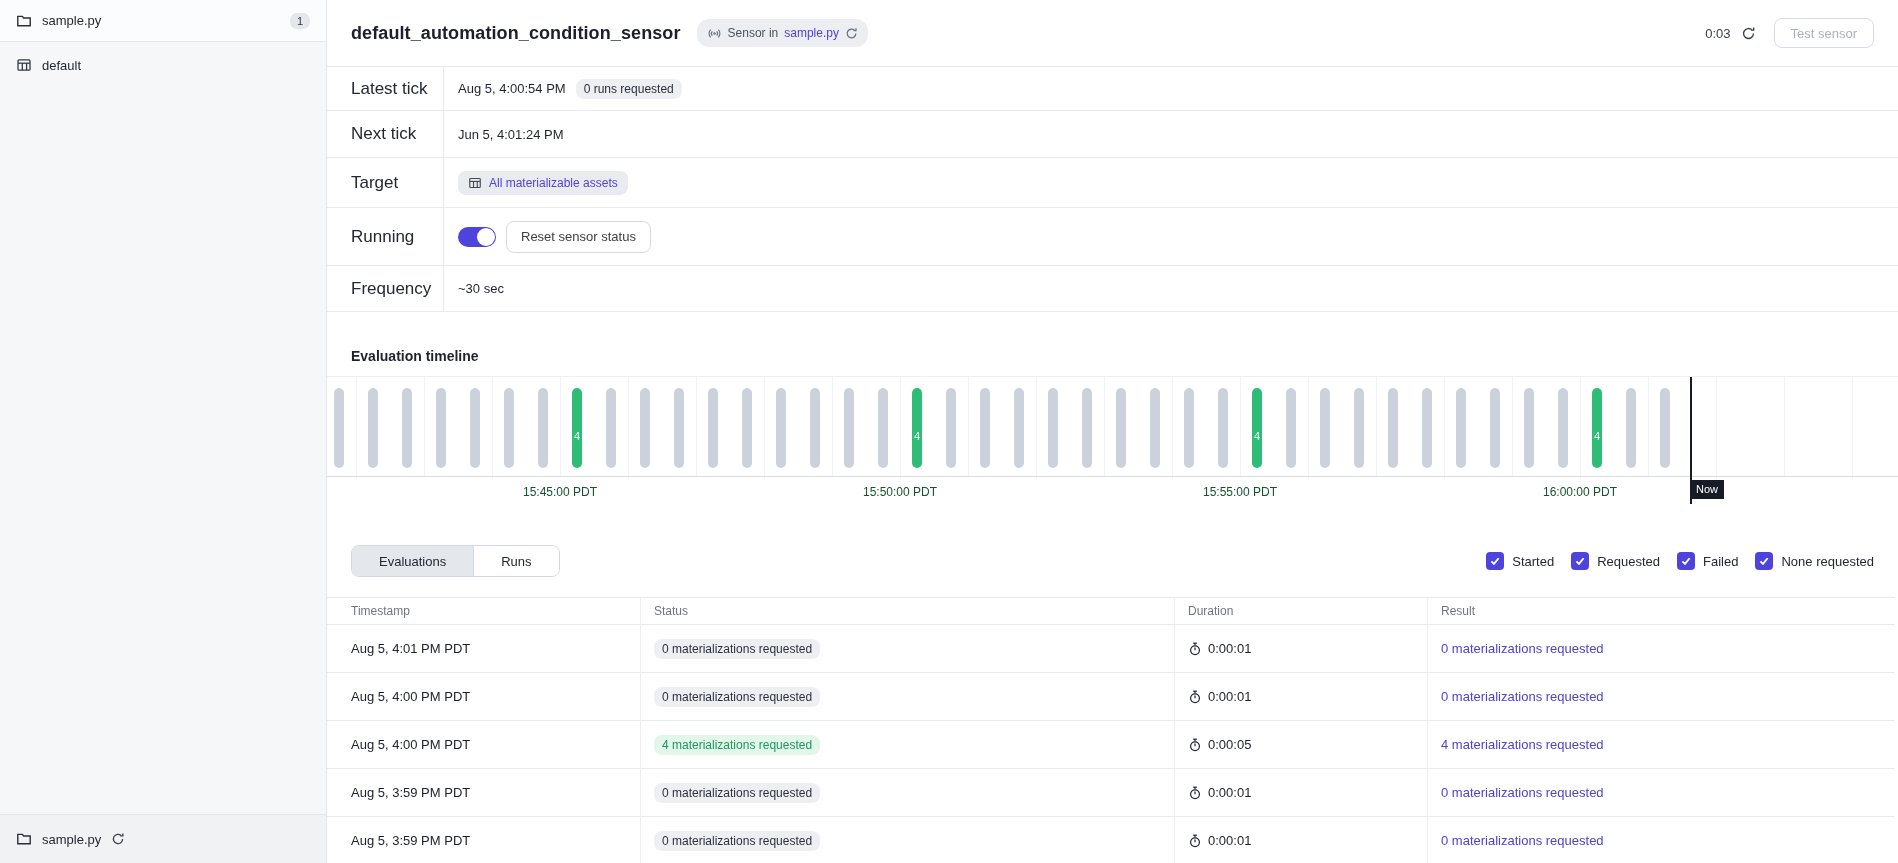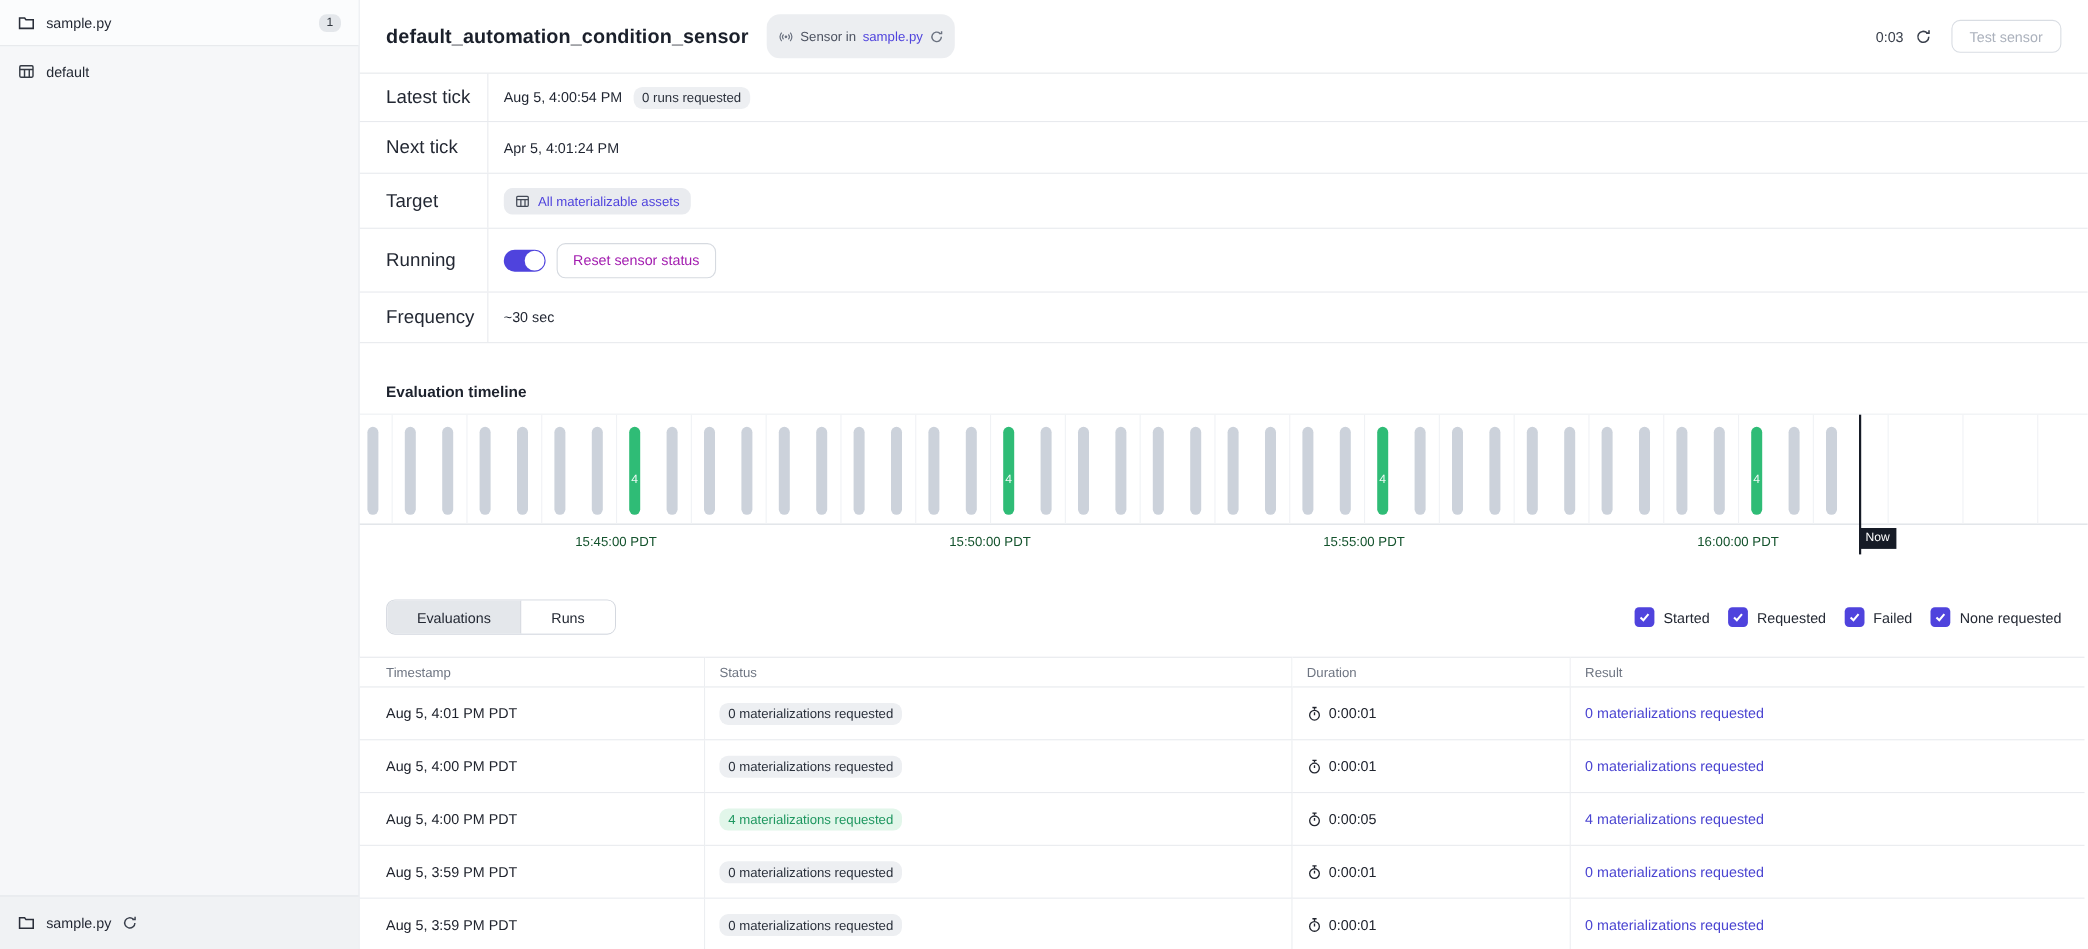--- a/index.html
+++ b/index.html
@@ -20,21 +20,21 @@
     background:#f0f2f4; border-top:1px solid #e3e6ea; display:flex; align-items:center;
     gap:10px; padding:0 16px; font-size:13px; }
   .icon { display:inline-flex; align-items:center; justify-content:center; flex:0 0 auto; }
 
   
   .main { position:relative; flex:1; height:100%; background:#fff; }
 
   header { height:67px; display:flex; align-items:center; padding:0 24px;
     border-bottom:1px solid #e6e8ec; }
   .page-title { font-size:18px; font-weight:700; color:#1b202b; letter-spacing:.1px; }
-  .sensor-pill { margin-left:16px; background:#eceef1; border-radius:12px; height:40px;
+  .sensor-pill { margin-left:16px; background:#eceef1; border-radius:12px; height:28px;
     display:inline-flex; align-items:center; gap:6px; padding:0 10px; font-size:12px; color:#4c5260; }
   .sensor-pill a { color:var(--accent); text-decoration:none; cursor:pointer; }
   .hdr-right { margin-left:auto; display:flex; align-items:center; gap:10px; }
   .timer { font-size:13px; color:#3a404c; }
   .btn-test { margin-left:8px; height:30px; padding:0 16px; background:#fff;
     border:1px solid #d9dde3; border-radius:8px; font-size:13px; color:#abb1bc;
     font-family:inherit; cursor:default; }
 
   
   .details .drow { display:flex; align-items:center; border-bottom:1px solid #e8eaee; }
@@ -47,21 +47,21 @@
     padding-left:24px; border-right:1px solid #e8eaee; font-size:17px; color:#232833; }
   .dvalue { display:flex; align-items:center; gap:10px; padding-left:14px; font-size:13px; color:#1f2430; }
   .pill-gray { background:#edeff2; border-radius:8px; padding:3px 8px; font-size:12px; color:#2b313c; }
   .target-chip { display:inline-flex; align-items:center; gap:7px; background:#e9ebef;
     border-radius:8px; padding:5px 10px; font-size:12px; color:var(--accent); cursor:pointer; }
   .toggle { width:38px; height:20px; border-radius:10px; background:var(--accent);
     position:relative; cursor:pointer; }
   .toggle .knob { position:absolute; top:1px; right:1px; width:18px; height:18px;
     border-radius:50%; background:#fff; }
   .btn-reset { height:32px; padding:0 14px; background:#fff; border:1px solid #d6dae0;
-    border-radius:8px; font-size:13px; color:#a21caf; font-family:inherit; cursor:pointer; }
+    border-radius:8px; font-size:13px; color:#404040; font-family:inherit; cursor:pointer; }
 
   
   .tl-section { margin-top:36px; }
   .tl-title { font-size:14px; font-weight:700; color:#1d222d; padding-left:24px; }
   .chart { position:relative; margin-top:12px; height:101px;
     border-top:1px solid #edeff2; border-bottom:1px solid #d8dce2; overflow:visible; }
   .gridline { position:absolute; top:0; bottom:0; width:1px; background:#f0f2f5; }
   .tl-bar { position:absolute; top:11px; width:10px; height:80px; border-radius:5px;
     background:#ccd2db; cursor:pointer; }
   .tl-bar.green { background:var(--green); }
@@ -183,21 +183,21 @@
       <div class="drow">
         <div class="dlabel">Latest tick</div>
         <div class="dvalue">
           <span>Aug 5, 4:00:54 PM</span>
           <span class="pill-gray">0 runs requested</span>
         </div>
       </div>
       <div class="drow">
         <div class="dlabel">Next tick</div>
         <div class="dvalue">
-          <span>Apr 5, 4:01:24 PM</span>
+          <span>Jun 5, 4:01:24 PM</span>
         </div>
       </div>
       <div class="drow">
         <div class="dlabel">Target</div>
         <div class="dvalue">
           <span class="target-chip">
             <span class="icon">
               <svg width="14" height="14" viewBox="0 0 16 16" fill="none" stroke="#434956" stroke-width="1.3">
                 <rect x="2" y="2.8" width="12" height="10.4" rx="1"></rect>
                 <line x1="2" y1="6.2" x2="14" y2="6.2"></line>

